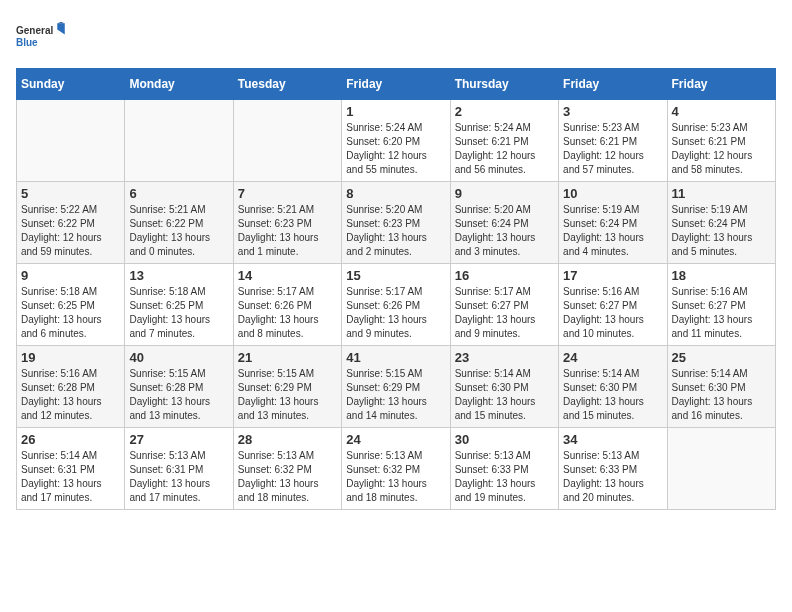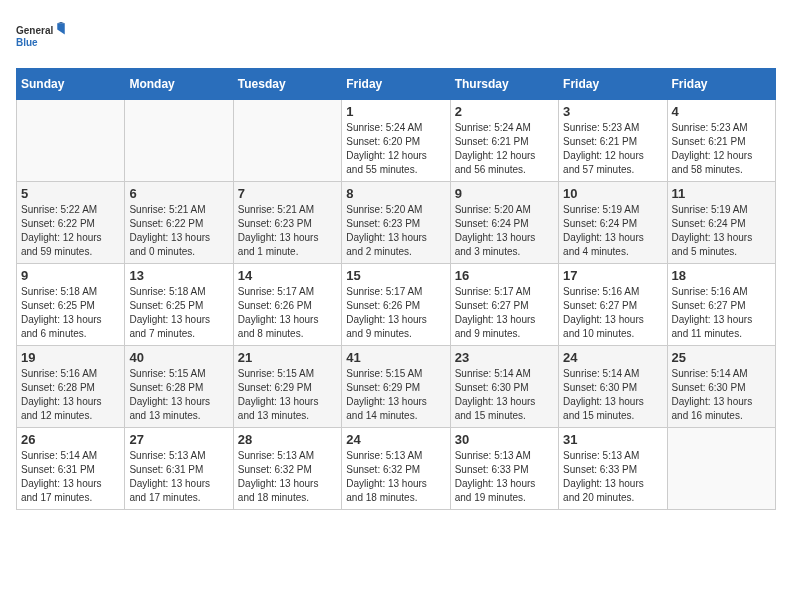--- a/index.html
+++ b/index.html
@@ -307,21 +307,21 @@
 and 18 minutes.</div>
         </td>
         <td>
           <div class="day-num">30</div>
           <div class="day-info" style="white-space: pre-line;">Sunrise: 5:13 AM
 Sunset: 6:33 PM
 Daylight: 13 hours
 and 19 minutes.</div>
         </td>
         <td>
-          <div class="day-num">31</div>
+          <div class="day-num">34</div>
           <div class="day-info" style="white-space: pre-line;">Sunrise: 5:13 AM
 Sunset: 6:33 PM
 Daylight: 13 hours
 and 20 minutes.</div>
         </td>
         <td class="empty"></td>
       </tr>
     </tbody>
 </table>
 

